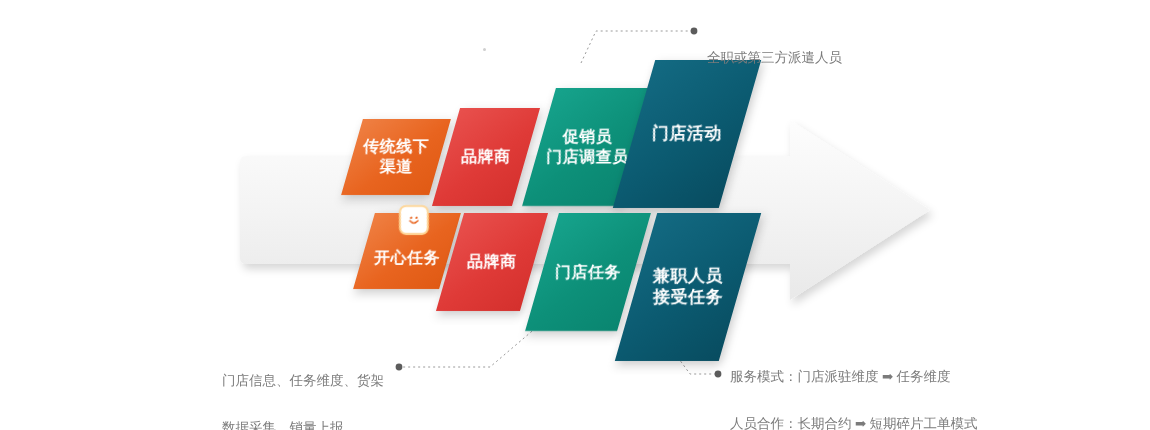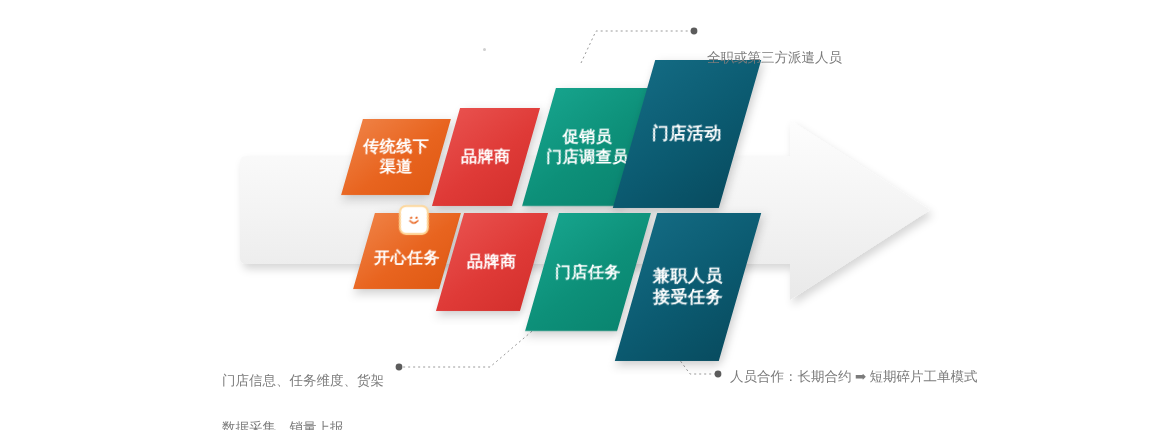--- a/index.html
+++ b/index.html
@@ -174,16 +174,17 @@
   <div class="ann" style="left:707px; top:22px;">
     <span class="ann-line">全职或第三方派遣人员</span>
   </div>
 
   <div class="ann" style="left:222px; top:345px;">
     <span class="ann-line">门店信息、任务维度、货架</span>
     <span class="ann-line">数据采集、销量上报</span>
   </div>
 
   <div class="ann" style="left:730px; top:341px;">
+    <span class="ann-line">服务模式：门店派驻维度 ➡ 任务维度</span>
     <span class="ann-line">人员合作：长期合约 ➡ 短期碎片工单模式</span>
   </div>
 
 </div>
 
 </body></html>

